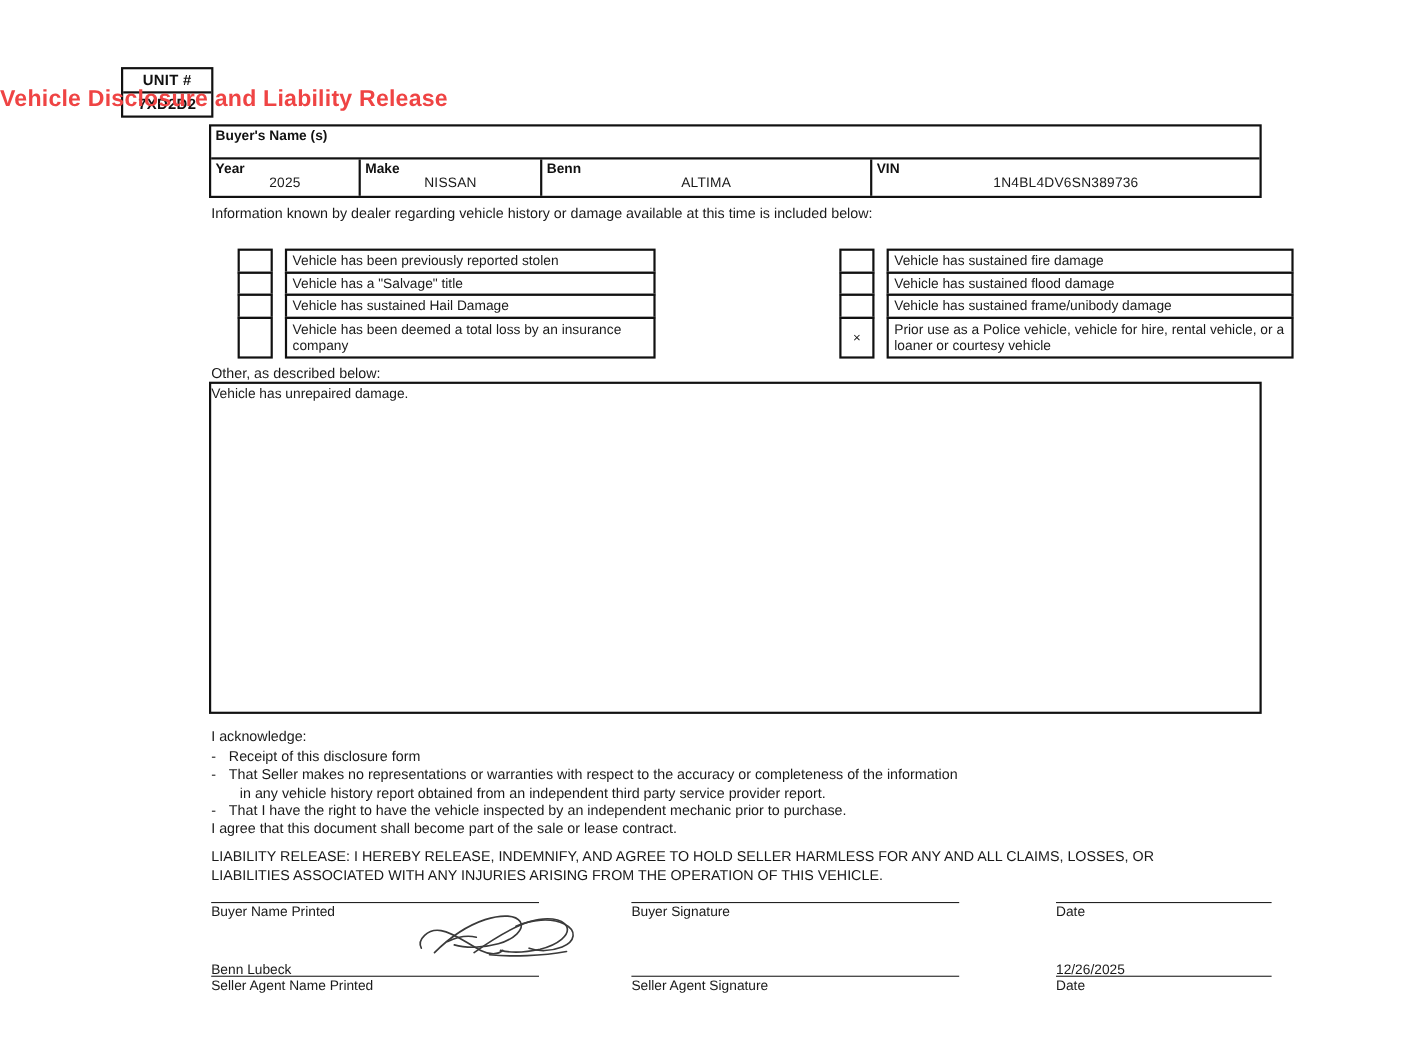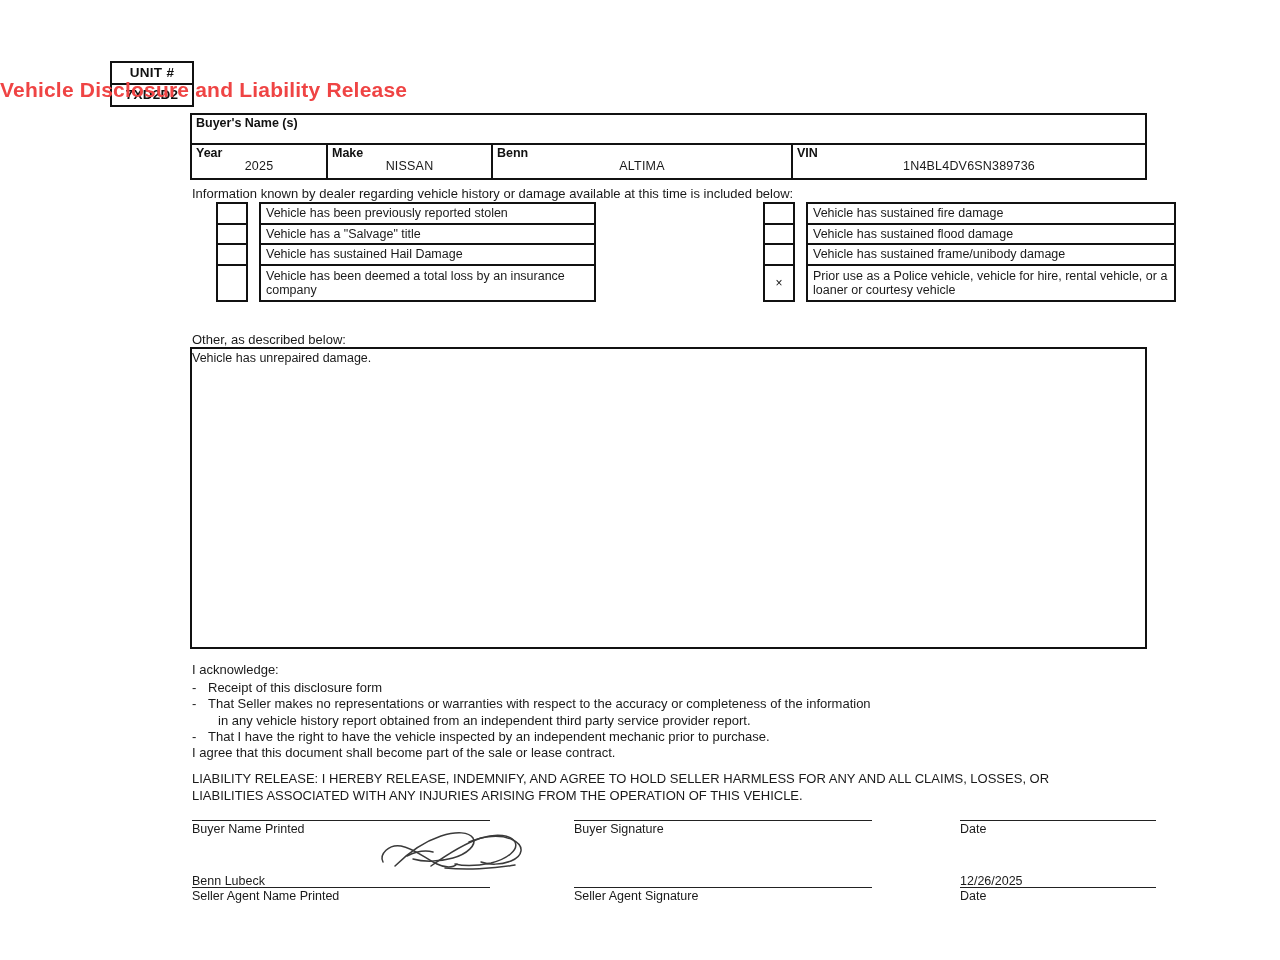--- a/index.html
+++ b/index.html
@@ -112,21 +112,21 @@
     position: absolute;
     left: 192px;
     top: 186px;
     font-size: 13px;
     color: #1a1a1a;
   }
 
   
   .disc-group {
     position: absolute;
-    top: 202px;
+    top: 226px;
     padding-left: 24px;
   }
   .disc-group.left  { left: 192px; }
   .disc-group.right { left: 739px; }
 
   .disc-row {
     display: flex;
     align-items: stretch;
     margin-bottom: -2px;
   }

